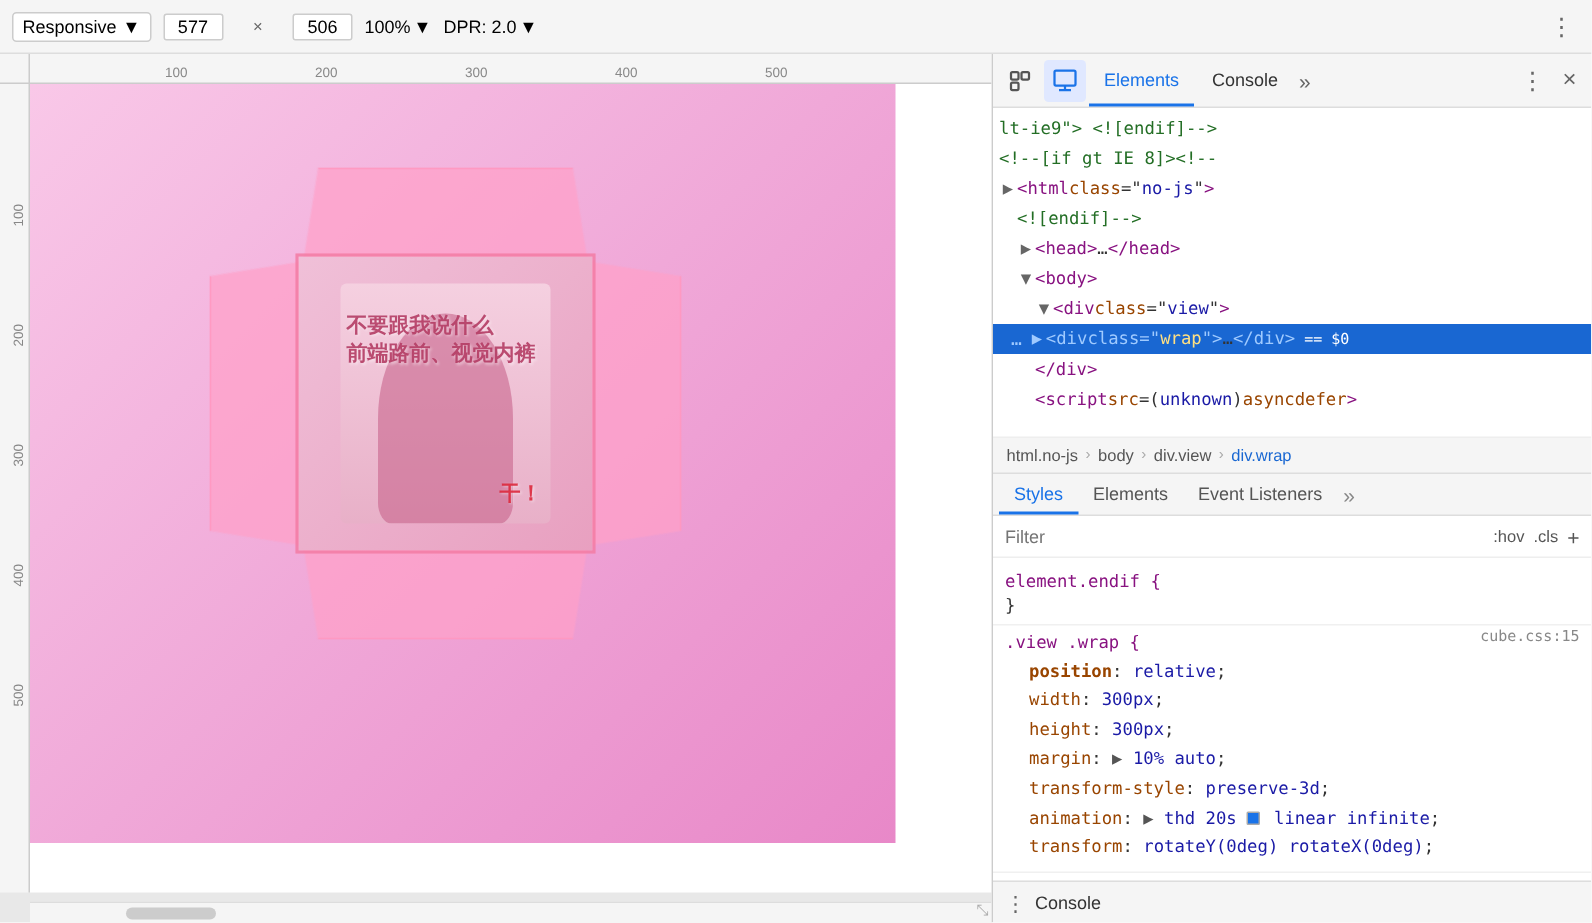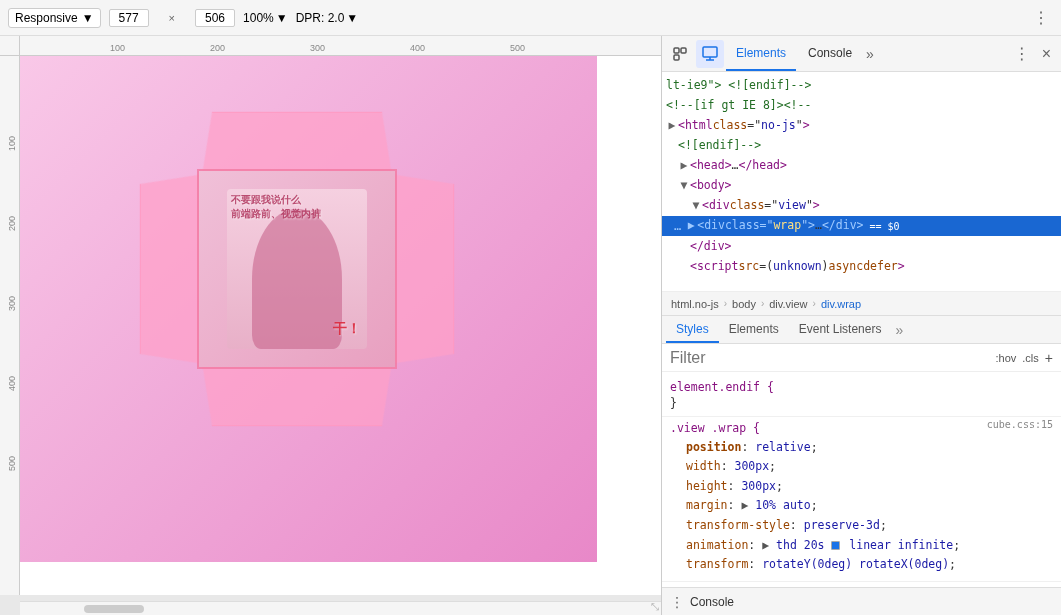--- a/index.html
+++ b/index.html
@@ -132,21 +132,21 @@
       width: 90px; height: 140px;
       background: rgba(200, 100, 140, 0.6);
       border-radius: 50% 50% 10% 10%;
       position: absolute; bottom: 0;
     }
     .chinese-text {
       position: absolute; color: rgba(180, 60, 100, 0.9);
       font-size: 11px; font-weight: bold; line-height: 1.4;
       text-shadow: 1px 1px 2px rgba(255,255,255,0.5);
     }
-    .chinese-text-tl { top: 4px; left: 4px; font-size: 10px; }
+    .chinese-text-tl { top: 18px; left: 4px; font-size: 14px; }
     .chinese-text-tr { top: 6px; right: 4px; font-size: 13px; color: rgba(200, 60, 80, 0.9); }
     .chinese-text-br { bottom: 10px; right: 6px; font-size: 14px; color: rgba(220, 40, 60, 0.9); }
 
     
     .h-scrollbar {
       position: absolute; bottom: 0; left: 20px; right: 0; height: 14px;
       background: #f5f5f5; border-top: 1px solid #ddd;
       display: flex; align-items: center; padding: 0 4px;
     }
     .scrollbar-thumb {
@@ -235,21 +235,21 @@
     .style-tab.active { border-bottom: 2px solid #1a73e8; color: #1a73e8; }
     .styles-more { font-size: 14px; color: #888; cursor: pointer; margin-left: 4px; }
 
     
     .filter-bar {
       display: flex; align-items: center; height: 28px;
       border-bottom: 1px solid #eee; padding: 0 8px; gap: 6px;
       background: #fff;
     }
     .filter-input {
-      flex: 1; border: none; outline: none; font-size: 16px;
+      flex: 1; border: none; outline: none; font-size: 12px;
       background: transparent; color: #c2410c;
     }
     .filter-hov { font-size: 11px; color: #555; cursor: pointer; }
     .filter-cls { font-size: 11px; color: #555; cursor: pointer; }
     .filter-plus { font-size: 14px; color: #555; cursor: pointer; }
 
     
     .css-rules {
       flex: 1; overflow-y: auto; padding: 4px 0;
       font-family: 'Consolas', 'Monaco', monospace; font-size: 11.5px;

